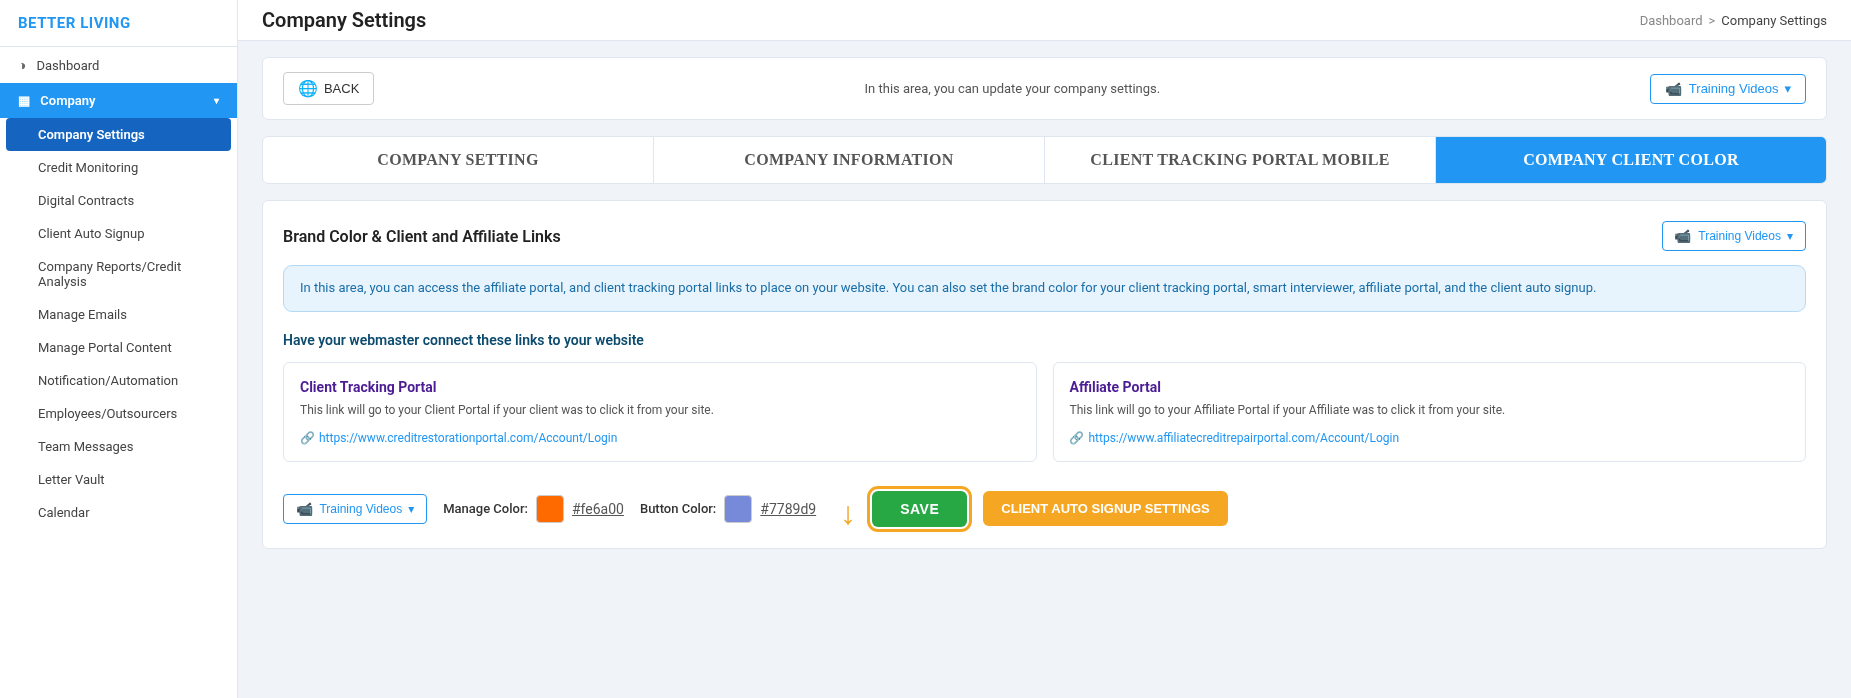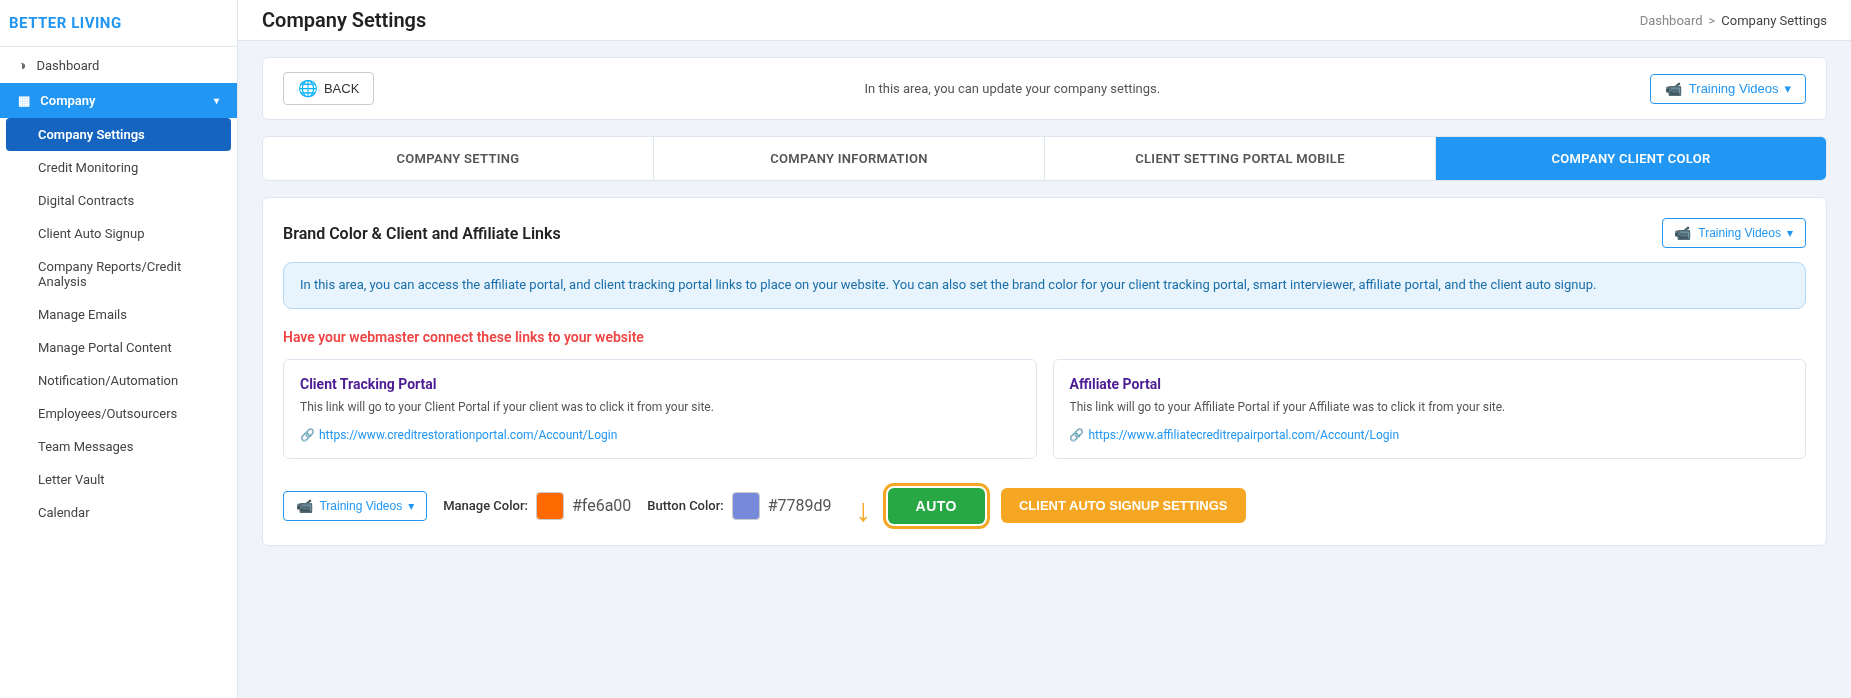--- a/index.html
+++ b/index.html
@@ -1,20 +1,20 @@
 <!DOCTYPE html>
 <html><head>
   <meta charset="utf-8">
   <style>
     * { box-sizing: border-box; margin: 0; padding: 0; }
     body { font-family: -apple-system, BlinkMacSystemFont, 'Segoe UI', Roboto, sans-serif; font-size: 13px; background: #f0f4f8; display: flex; height: 698px; overflow: hidden; }
 
     
     .sidebar { width: 238px; min-width: 238px; background: #fff; border-right: 1px solid #e0e6ef; display: flex; flex-direction: column; height: 100%; }
-    .sidebar-logo { padding: 14px 9px; background: #fff; border-bottom: 1px solid #e0e6ef; }
+    .sidebar-logo { padding: 14px 18px; background: #fff; border-bottom: 1px solid #e0e6ef; }
     .sidebar-logo span { color: #2196f3; font-weight: 700; font-size: 15px; letter-spacing: 0.5px; }
     .sidebar-item { display: flex; align-items: center; padding: 10px 18px; cursor: pointer; color: #444; font-size: 13px; gap: 10px; }
     .sidebar-item .icon { font-size: 14px; opacity: 0.8; }
     .sidebar-company-item { display: flex; align-items: center; padding: 10px 18px; cursor: pointer; color: #fff; font-size: 13px; gap: 10px; background: #2196f3; font-weight: 600; }
     .sidebar-company-item .arrow { margin-left: auto; font-size: 10px; }
     .sidebar-sub-item { padding: 9px 18px 9px 38px; cursor: pointer; color: #444; font-size: 13px; }
     .sidebar-sub-item.active-sub { background: #1565c0; color: #fff; font-weight: 600; border-radius: 4px; margin: 0 6px; padding: 9px 18px 9px 32px; }
 
     
     .main { flex: 1; display: flex; flex-direction: column; overflow: hidden; }
@@ -29,47 +29,47 @@
     .content { flex: 1; overflow-y: auto; padding: 16px 24px; }
 
     
     .back-bar { background: #fff; border: 1px solid #e0e6ef; border-radius: 6px; padding: 14px 20px; display: flex; align-items: center; gap: 20px; margin-bottom: 16px; }
     .back-btn { display: flex; align-items: center; gap: 6px; background: #fff; border: 1px solid #ccc; border-radius: 4px; padding: 6px 14px; cursor: pointer; font-size: 13px; color: #333; }
     .back-bar-text { flex: 1; text-align: center; color: #555; font-size: 13px; }
     .training-btn { display: flex; align-items: center; gap: 6px; background: #fff; border: 1px solid #2196f3; border-radius: 4px; padding: 6px 14px; cursor: pointer; font-size: 13px; color: #2196f3; }
 
     
     .tabs { display: flex; border: 1px solid #e0e6ef; border-radius: 6px; overflow: hidden; margin-bottom: 16px; background: #fff; }
-    .tab { flex: 1; padding: 14px 10px; text-align: center; cursor: pointer; font-size: 13px; font-weight: 600; color: #555; border-right: 1px solid #e0e6ef; letter-spacing: 0.3px; }
+    .tab { flex: 1; padding: 14px 10px; text-align: center; cursor: pointer; font-size: 16px; font-weight: 600; color: #555; border-right: 1px solid #e0e6ef; letter-spacing: 0.3px; font-family: Liberation Serif, serif; }
     .tab:last-child { border-right: none; }
     .tab.active-tab { background: #2196f3; color: #fff; }
 
     
     .card { background: #fff; border: 1px solid #e0e6ef; border-radius: 6px; padding: 20px; margin-bottom: 16px; }
     .card-title { font-size: 16px; font-weight: 600; color: #222; display: flex; align-items: center; justify-content: space-between; margin-bottom: 14px; }
 
     
     .info-box { background: #e8f4fd; border: 1px solid #b3d9f7; border-radius: 9px; padding: 12px 16px; font-size: 13px; color: #1a6ea8; margin-bottom: 20px; line-height: 1.6; }
 
     
-    .section-heading { font-size: 14px; font-weight: 600; color: #ef4444; margin-bottom: 14px; }
+    .section-heading { font-size: 14px; font-weight: 600; color: #0c4a6e; margin-bottom: 14px; }
 
     
     .portal-row { display: flex; gap: 16px; margin-bottom: 20px; }
     .portal-card { flex: 1; border: 1px solid #e0e6ef; border-radius: 6px; padding: 16px; background: #fff; }
     .portal-card-title { font-weight: 700; font-size: 14px; color: #4c1d95; margin-bottom: 6px; }
     .portal-card-desc { font-size: 12px; color: #555; margin-bottom: 12px; line-height: 1.5; }
     .portal-link { font-size: 12px; color: #2196f3; text-decoration: none; display: flex; align-items: center; gap: 4px; }
 
     
     .bottom-controls { display: flex; align-items: center; gap: 16px; padding-top: 8px; flex-wrap: wrap; }
     .color-group { display: flex; align-items: center; gap: 8px; }
     .color-label { font-size: 13px; color: #333; font-weight: 500; }
     .color-swatch { width: 28px; height: 28px; border-radius: 4px; border: 1px solid #ccc; cursor: pointer; }
-    .color-value { font-size: 16px; color: #555; }
+    .color-value { font-size: 14px; color: #555; text-decoration: underline; }
 
     .save-btn { background: #28a745; color: #fff; border: none; border-radius: 6px; padding: 10px 28px; font-size: 14px; font-weight: 700; cursor: pointer; letter-spacing: 0.5px; outline: 3px solid #f5a623; outline-offset: 2px; }
 
     .client-signup-btn { background: #f5a623; color: #fff; border: none; border-radius: 6px; padding: 10px 18px; font-size: 13px; font-weight: 600; cursor: pointer; }
 
     
     .arrow-indicator { font-size: 32px; color: #f5a623; margin-left: 8px; display: inline-block; transform: translateY(4px); }
 
     .training-small { display: flex; align-items: center; gap: 6px; background: #fff; border: 1px solid #2196f3; border-radius: 4px; padding: 6px 12px; cursor: pointer; font-size: 12px; color: #2196f3; }
 
@@ -161,21 +161,21 @@
     </div>
 
     <div class="tabs">
       <div class="tab">
         <span>COMPANY SETTING</span>
       </div>
       <div class="tab">
         <span>COMPANY INFORMATION</span>
       </div>
       <div class="tab">
-        <span>CLIENT SETTING PORTAL MOBILE</span>
+        <span>CLIENT TRACKING PORTAL MOBILE</span>
       </div>
       <div class="tab active-tab">
         <span>COMPANY CLIENT COLOR</span>
       </div>
     </div>
 
     <div class="card">
       <div class="card-title">
         <span>Brand Color &amp; Client and Affiliate Links</span>
         <button class="training-small">
@@ -227,21 +227,21 @@
 
         <div class="color-group">
           <span class="color-label">Button Color:</span>
           <div class="color-swatch" style="background:#7789d9;"></div>
           <span class="color-value">#7789d9</span>
         </div>
 
         <span class="arrow-indicator">↓</span>
 
         <button class="save-btn">
-          <span>AUTO</span>
+          <span>SAVE</span>
         </button>
 
         <button class="client-signup-btn">
           <span>CLIENT AUTO SIGNUP SETTINGS</span>
         </button>
       </div>
     </div>
 
   </div>
 </div>

